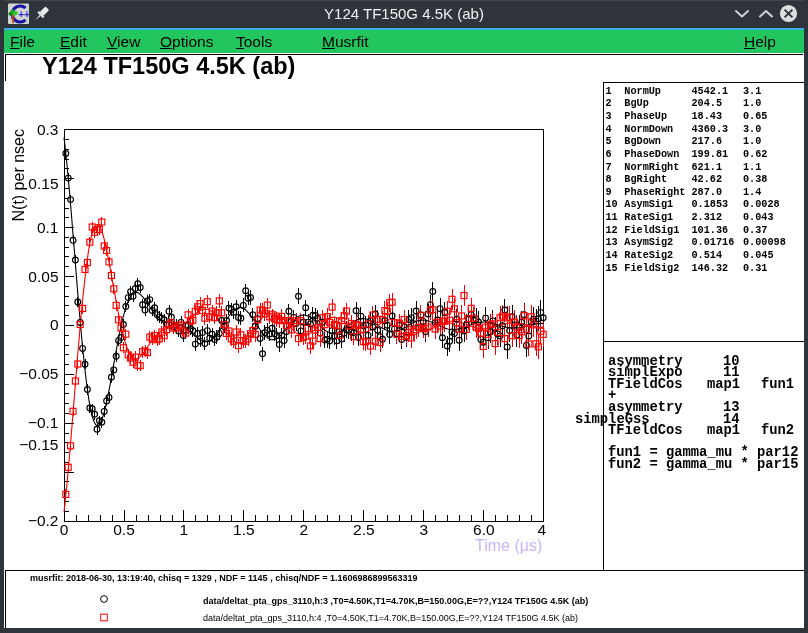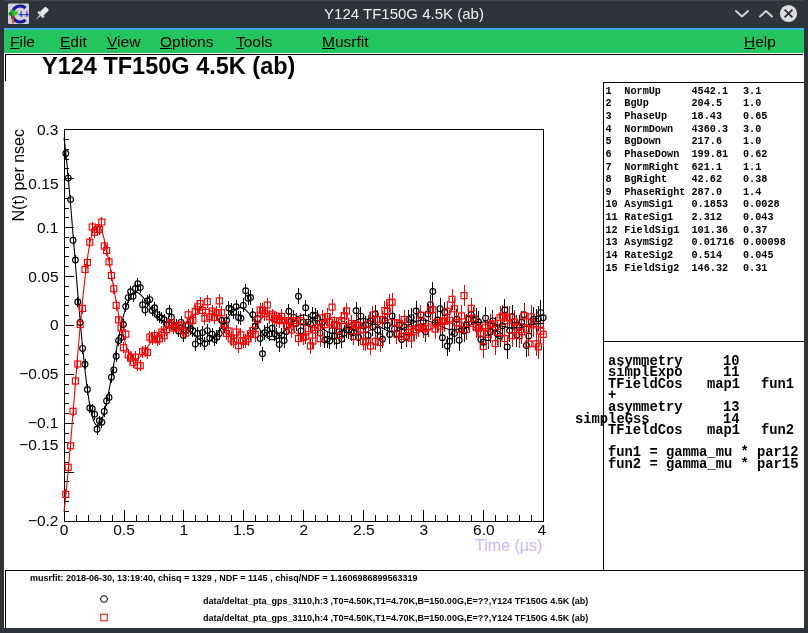--- a/index.html
+++ b/index.html
@@ -162,21 +162,21 @@
   </div>
 <div class="thl" style="top:452.9px">
     <span style="position:absolute;left:608px">fun1 = gamma_mu * par12</span>
   </div>
 <div class="thl" style="top:464.5px">
     <span style="position:absolute;left:608px">fun2 = gamma_mu * par15</span>
   </div>
 <div class="abs" style="left:5px;top:570px;width:803px;height:57.5px;border-left:1px solid #000;border-top:1px solid #000;background:#fff"></div>
 <div class="abs" style="left:30px;top:573px;font-size:9px;font-weight:bold;color:#000">musrfit: 2018-06-30, 13:19:40, chisq = 1329 , NDF = 1145 , chisq/NDF = 1.1606986899563319</div>
 <div class="abs" style="left:203px;top:595.5px;font-size:9px;font-weight:bold;color:#000">data/deltat_pta_gps_3110,h:3 ,T0=4.50K,T1=4.70K,B=150.00G,E=??,Y124 TF150G 4.5K (ab)</div>
-<div class="abs" style="left:203px;top:612.5px;font-size:9px;font-weight:bold;color:#000">data/deltat_pta_gps_3110,h:4 ,T0=4.50K,T1=4.70K,B=150.00G,E=??,Y124 TF150G 4.5K (ab)</div>
+<div class="abs" style="left:203px;top:612.5px;font-size:9px;font-weight:normal;color:#000">data/deltat_pta_gps_3110,h:4 ,T0=4.50K,T1=4.70K,B=150.00G,E=??,Y124 TF150G 4.5K (ab)</div>
 <svg width="20" height="40" viewBox="0 0 20 40" style="position:absolute;left:94px;top:589px">
 <circle cx="10" cy="10" r="3.4" fill="none" stroke="#000" stroke-width="1"></circle>
 <rect x="6.7" y="25.2" width="6.6" height="6.6" fill="none" stroke="#fb0000" stroke-width="1"></rect>
 </svg>
 <svg width="808" height="633" viewBox="0 0 808 633" style="position:absolute;left:0;top:0">
 <g shape-rendering="crispEdges">
 <rect x="64.0" y="129.8" width="479.8" height="391.2" fill="none" stroke="#000" stroke-width="1"></rect>
 <path d="M64.0 521.0L64.0 509.5M76.0 521.0L76.0 515.0M88.0 521.0L88.0 515.0M100.0 521.0L100.0 515.0M112.0 521.0L112.0 515.0M124.0 521.0L124.0 509.5M136.0 521.0L136.0 515.0M148.0 521.0L148.0 515.0M160.0 521.0L160.0 515.0M172.0 521.0L172.0 515.0M183.9 521.0L183.9 509.5M195.9 521.0L195.9 515.0M207.9 521.0L207.9 515.0M219.9 521.0L219.9 515.0M231.9 521.0L231.9 515.0M243.9 521.0L243.9 509.5M255.9 521.0L255.9 515.0M267.9 521.0L267.9 515.0M279.9 521.0L279.9 515.0M291.9 521.0L291.9 515.0M303.9 521.0L303.9 509.5M315.9 521.0L315.9 515.0M327.9 521.0L327.9 515.0M339.9 521.0L339.9 515.0M351.9 521.0L351.9 515.0M363.9 521.0L363.9 509.5M375.9 521.0L375.9 515.0M387.9 521.0L387.9 515.0M399.9 521.0L399.9 515.0M411.9 521.0L411.9 515.0M423.8 521.0L423.8 509.5M435.8 521.0L435.8 515.0M447.8 521.0L447.8 515.0M459.8 521.0L459.8 515.0M471.8 521.0L471.8 515.0M483.8 521.0L483.8 509.5M495.8 521.0L495.8 515.0M507.8 521.0L507.8 515.0M519.8 521.0L519.8 515.0M531.8 521.0L531.8 515.0M543.8 521.0L543.8 509.5M64.0 521.0L74.0 521.0M64.0 511.2L69.0 511.2M64.0 501.4L69.0 501.4M64.0 491.7L69.0 491.7M64.0 481.9L69.0 481.9M64.0 472.1L74.0 472.1M64.0 462.3L69.0 462.3M64.0 452.5L69.0 452.5M64.0 442.8L69.0 442.8M64.0 433.0L69.0 433.0M64.0 423.2L74.0 423.2M64.0 413.4L69.0 413.4M64.0 403.6L69.0 403.6M64.0 393.9L69.0 393.9M64.0 384.1L69.0 384.1M64.0 374.3L74.0 374.3M64.0 364.5L69.0 364.5M64.0 354.7L69.0 354.7M64.0 345.0L69.0 345.0M64.0 335.2L69.0 335.2M64.0 325.4L74.0 325.4M64.0 315.6L69.0 315.6M64.0 305.8L69.0 305.8M64.0 296.1L69.0 296.1M64.0 286.3L69.0 286.3M64.0 276.5L74.0 276.5M64.0 266.7L69.0 266.7M64.0 256.9L69.0 256.9M64.0 247.2L69.0 247.2M64.0 237.4L69.0 237.4M64.0 227.6L74.0 227.6M64.0 217.8L69.0 217.8M64.0 208.0L69.0 208.0M64.0 198.3L69.0 198.3M64.0 188.5L69.0 188.5M64.0 178.7L74.0 178.7M64.0 168.9L69.0 168.9M64.0 159.1L69.0 159.1M64.0 149.4L69.0 149.4M64.0 139.6L69.0 139.6M64.0 129.8L74.0 129.8" stroke="#000" stroke-width="1" fill="none"></path>
 <path d="M65.8 148.5L65.8 158.5M68.2 173.1L68.2 183.1M70.6 194.5L70.6 204.6M73.0 235.3L73.0 245.4M75.4 254.9L75.4 265.1M77.8 296.9L77.8 307.1M80.2 317.2L80.2 327.5M82.6 343.2L82.6 353.6M85.0 359.0L85.0 369.4M87.4 384.3L87.4 394.7M89.8 402.7L89.8 413.2M92.2 403.5L92.2 414.0M94.6 409.1L94.6 419.6M97.0 424.0L97.0 434.6M99.4 415.5L99.4 426.1M101.8 416.9L101.8 427.6M104.2 406.0L104.2 416.8M106.6 395.4L106.6 406.3M109.0 391.9L109.0 402.8M111.4 371.7L111.4 382.6M113.8 364.4L113.8 375.4M116.2 350.7L116.2 361.7M118.6 335.0L118.6 346.1M121.0 331.9L121.0 343.0M123.4 318.9L123.4 330.1M125.8 300.9L125.8 312.1M128.2 292.0L128.2 303.2M130.6 286.0L130.6 297.4M133.0 290.6L133.0 302.0M135.4 282.8L135.4 294.2M137.8 278.0L137.8 289.5M140.2 281.7L140.2 293.3M142.6 299.0L142.6 310.5M145.0 304.2L145.0 315.8M147.4 295.1L147.4 306.8M149.8 293.7L149.8 305.4M152.2 304.5L152.2 316.3M154.6 301.8L154.6 313.7M157.0 308.6L157.0 320.5M159.4 310.9L159.4 322.9M161.8 312.1L161.8 324.1M164.2 313.7L164.2 325.8M166.6 318.4L166.6 330.5M169.0 305.1L169.0 317.3M171.4 311.1L171.4 323.3M173.8 320.5L173.8 332.8M176.2 319.3L176.2 331.6M178.6 324.7L178.6 337.1M181.0 316.2L181.0 328.6M183.4 329.3L183.4 341.8M185.7 324.1L185.7 336.6M188.1 319.1L188.1 331.7M190.5 322.3L190.5 335.0M192.9 324.4L192.9 337.1M195.3 337.7L195.3 350.5M197.7 327.1L197.7 340.0M200.1 334.5L200.1 347.4M202.5 326.1L202.5 339.1M204.9 337.0L204.9 350.1M207.3 324.1L207.3 337.2M209.7 331.5L209.7 344.7M212.1 327.7L212.1 340.9M214.5 333.0L214.5 346.3M216.9 330.2L216.9 343.6M219.3 326.7L219.3 340.1M221.7 313.7L221.7 327.2M224.1 319.6L224.1 333.2M226.5 313.6L226.5 327.2M228.9 301.3L228.9 314.9M231.3 302.6L231.3 316.3M233.7 305.4L233.7 319.1M236.1 299.8L236.1 313.6M238.5 310.5L238.5 324.4M240.9 311.2L240.9 325.2M243.3 298.4L243.3 312.4M245.7 283.6L245.7 297.7M248.1 291.2L248.1 305.3M250.5 290.4L250.5 304.6M252.9 307.6L252.9 321.9M255.3 319.1L255.3 333.5M257.7 311.3L257.7 325.8M260.1 331.2L260.1 345.7M262.5 346.6L262.5 361.1M264.9 325.4L264.9 340.0M267.3 322.9L267.3 337.6M269.7 326.6L269.7 341.3M272.1 320.8L272.1 335.6M274.5 326.3L274.5 341.1M276.9 328.3L276.9 343.2M279.3 337.0L279.3 352.1M281.7 327.8L281.7 342.9M284.1 333.1L284.1 348.2M286.5 323.9L286.5 339.2M288.9 303.6L288.9 318.9M291.3 313.6L291.3 328.9M293.7 309.7L293.7 325.1M296.1 315.7L296.1 331.2M298.5 288.4L298.5 304.0M300.9 323.1L300.9 338.7M303.3 314.4L303.3 330.2M305.7 299.9L305.7 315.7M308.1 314.2L308.1 330.0M310.5 315.9L310.5 331.9M312.9 307.3L312.9 323.3M315.3 307.5L315.3 323.6M317.7 310.3L317.7 326.4M320.1 325.0L320.1 341.2M322.5 314.0L322.5 330.3M324.9 331.9L324.9 348.3M327.3 331.0L327.3 347.5M329.7 332.7L329.7 349.2M332.1 322.3L332.1 338.9M334.5 327.9L334.5 344.6M336.9 332.4L336.9 349.1M339.3 323.2L339.3 340.0M341.7 330.7L341.7 347.6M344.1 324.6L344.1 341.6M346.5 321.1L346.5 338.2M348.9 321.4L348.9 338.6M351.3 323.4L351.3 340.6M353.7 323.8L353.7 341.1M356.1 302.1L356.1 319.5M358.5 328.6L358.5 346.1M360.9 307.4L360.9 324.9M363.3 316.9L363.3 334.5M365.7 316.3L365.7 334.0M368.1 326.5L368.1 344.3M370.5 312.0L370.5 329.8M372.9 318.0L372.9 335.9M375.3 305.0L375.3 323.0M377.7 321.2L377.7 339.3M380.1 327.5L380.1 345.7M382.5 330.0L382.5 348.3M384.9 311.6L384.9 329.9M387.3 316.1L387.3 334.5M389.7 325.1L389.7 343.6M392.1 306.7L392.1 325.3M394.5 319.5L394.5 338.2M396.9 324.3L396.9 343.1M399.3 315.8L399.3 334.7M401.7 330.0L401.7 349.0M404.1 317.4L404.1 336.4M406.5 327.7L406.5 346.8M408.9 309.9L408.9 329.1M411.3 308.0L411.3 327.3M413.7 313.9L413.7 333.2M416.1 301.3L416.1 320.7M418.5 317.8L418.5 337.4M420.9 305.2L420.9 324.8M423.3 311.6L423.3 331.3M425.6 321.9L425.6 341.7M428.0 304.1L428.0 324.0M430.4 294.7L430.4 314.6M432.8 281.5L432.8 301.6M435.2 312.7L435.2 332.8M437.6 309.8L437.6 330.1M440.0 298.4L440.0 318.8M442.4 327.6L442.4 348.1M444.8 302.2L444.8 322.7M447.2 335.6L447.2 356.3M449.6 331.0L449.6 351.7M452.0 321.5L452.0 342.4M454.4 323.2L454.4 344.1M456.8 308.7L456.8 329.7M459.2 329.6L459.2 350.7M461.6 319.0L461.6 340.2M464.0 320.5L464.0 341.8M466.4 314.1L466.4 335.5M468.8 308.2L468.8 329.7M471.2 303.8L471.2 325.4M473.6 309.5L473.6 331.2M476.0 308.0L476.0 329.8M478.4 311.0L478.4 332.9M480.8 328.4L480.8 350.4M483.2 331.2L483.2 353.3M485.6 307.0L485.6 329.2M488.0 326.7L488.0 349.0M490.4 320.5L490.4 342.9M492.8 309.7L492.8 332.2M495.2 316.7L495.2 339.4M497.6 322.5L497.6 345.2M500.0 324.4L500.0 347.3M502.4 314.4L502.4 337.3M504.8 298.5L504.8 321.5M507.2 335.4L507.2 358.6M509.6 319.0L509.6 342.2M512.0 305.1L512.0 328.4M514.4 313.2L514.4 336.6M516.8 323.1L516.8 346.7M519.2 315.4L519.2 339.1M521.6 310.5L521.6 334.3M524.0 302.7L524.0 326.5M526.4 333.4L526.4 357.4M528.8 323.9L528.8 348.0M531.2 309.6L531.2 333.8M533.6 307.1L533.6 331.4M536.0 308.9L536.0 333.3M538.4 306.4L538.4 331.0M540.8 300.3L540.8 325.0M543.2 305.3L543.2 330.1" stroke="#000" stroke-width="1" fill="none"></path>
 <path d="M65.8 489.4L65.8 499.4M68.2 462.2L68.2 472.3M70.6 440.7L70.6 450.8M73.0 406.3L73.0 416.4M75.4 375.9L75.4 386.1M77.8 358.9L77.8 369.2M80.2 319.4L80.2 329.7M82.6 303.2L82.6 313.6M85.0 264.4L85.0 274.7M87.4 257.3L87.4 267.7M89.8 237.0L89.8 247.4M92.2 221.7L92.2 232.3M94.6 227.0L94.6 237.5M97.0 224.3L97.0 234.9M99.4 224.1L99.4 234.8M101.8 216.6L101.8 227.4M104.2 240.6L104.2 251.4M106.6 245.1L106.6 255.9M109.0 256.5L109.0 267.3M111.4 270.0L111.4 281.0M113.8 283.3L113.8 294.3M116.2 299.9L116.2 310.9M118.6 314.3L118.6 325.3M121.0 322.4L121.0 333.5M123.4 342.2L123.4 353.3M125.8 328.6L125.8 339.8M128.2 349.3L128.2 360.5M130.6 352.4L130.6 363.7M133.0 356.6L133.0 368.0M135.4 351.4L135.4 362.8M137.8 359.6L137.8 371.0M140.2 359.9L140.2 371.4M142.6 345.9L142.6 357.5M145.0 345.3L145.0 356.9M147.4 346.8L147.4 358.5M149.8 331.2L149.8 343.0M152.2 333.2L152.2 345.0M154.6 329.6L154.6 341.4M157.0 333.7L157.0 345.6M159.4 332.9L159.4 344.8M161.8 326.0L161.8 338.0M164.2 329.7L164.2 341.7M166.6 323.6L166.6 335.7M169.0 318.7L169.0 330.8M171.4 316.7L171.4 328.9M173.8 322.0L173.8 334.3M176.2 321.6L176.2 334.0M178.6 319.5L178.6 331.9M181.0 318.8L181.0 331.3M183.4 324.6L183.4 337.1M185.7 326.8L185.7 339.4M188.1 308.5L188.1 321.1M190.5 314.7L190.5 327.4M192.9 313.9L192.9 326.6M195.3 304.9L195.3 317.7M197.7 300.4L197.7 313.3M200.1 297.2L200.1 310.1M202.5 304.0L202.5 316.9M204.9 311.7L204.9 324.8M207.3 295.1L207.3 308.2M209.7 310.1L209.7 323.3M212.1 304.5L212.1 317.7M214.5 311.1L214.5 324.4M216.9 306.2L216.9 319.5M219.3 294.2L219.3 307.6M221.7 306.1L221.7 319.5M224.1 317.8L224.1 331.3M226.5 326.7L226.5 340.2M228.9 324.2L228.9 337.8M231.3 332.0L231.3 345.7M233.7 334.3L233.7 348.1M236.1 325.1L236.1 338.9M238.5 338.6L238.5 352.5M240.9 327.8L240.9 341.8M243.3 333.9L243.3 347.9M245.7 334.1L245.7 348.2M248.1 332.0L248.1 346.1M250.5 326.6L250.5 340.8M252.9 323.3L252.9 337.5M255.3 327.1L255.3 341.5M257.7 312.6L257.7 327.0M260.1 302.7L260.1 317.2M262.5 303.2L262.5 317.8M264.9 306.4L264.9 321.0M267.3 297.7L267.3 312.3M269.7 309.6L269.7 324.3M272.1 308.8L272.1 323.6M274.5 311.0L274.5 325.8M276.9 312.0L276.9 327.0M279.3 313.1L279.3 328.1M281.7 308.9L281.7 324.0M284.1 312.8L284.1 328.0M286.5 317.9L286.5 333.1M288.9 312.9L288.9 328.2M291.3 322.2L291.3 337.5M293.7 314.9L293.7 330.3M296.1 312.8L296.1 328.3M298.5 330.8L298.5 346.3M300.9 312.9L300.9 328.5M303.3 329.7L303.3 345.4M305.7 328.3L305.7 344.0M308.1 320.4L308.1 336.3M310.5 338.0L310.5 353.9M312.9 333.1L312.9 349.1M315.3 322.1L315.3 338.1M317.7 319.3L317.7 335.5M320.1 330.5L320.1 346.7M322.5 309.6L322.5 325.9M324.9 316.6L324.9 332.9M327.3 308.4L327.3 324.8M329.7 314.0L329.7 330.5M332.1 298.8L332.1 315.4M334.5 316.1L334.5 332.8M336.9 317.1L336.9 333.8M339.3 326.9L339.3 343.8M341.7 312.1L341.7 329.0M344.1 307.2L344.1 324.1M346.5 302.6L346.5 319.6M348.9 317.5L348.9 334.7M351.3 314.9L351.3 332.1M353.7 328.0L353.7 345.2M356.1 316.0L356.1 333.3M358.5 316.7L358.5 334.2M360.9 321.2L360.9 338.7M363.3 332.6L363.3 350.2M365.7 333.0L365.7 350.7M368.1 315.2L368.1 332.9M370.5 337.1L370.5 354.9M372.9 306.1L372.9 324.0M375.3 332.3L375.3 350.3M377.7 310.1L377.7 328.2M380.1 333.5L380.1 351.7M382.5 310.5L382.5 328.8M384.9 301.4L384.9 319.8M387.3 302.2L387.3 320.6M389.7 293.5L389.7 312.0M392.1 292.9L392.1 311.4M394.5 313.4L394.5 332.1M396.9 324.9L396.9 343.7M399.3 313.8L399.3 332.7M401.7 327.1L401.7 346.1M404.1 310.0L404.1 329.0M406.5 326.2L406.5 345.3M408.9 322.9L408.9 342.1M411.3 328.2L411.3 347.5M413.7 321.6L413.7 340.9M416.1 319.9L416.1 339.4M418.5 317.6L418.5 337.1M420.9 305.4L420.9 325.1M423.3 318.6L423.3 338.3M425.6 318.9L425.6 338.7M428.0 316.9L428.0 336.9M430.4 300.1L430.4 320.1M432.8 299.6L432.8 319.7M435.2 318.9L435.2 339.1M437.6 312.6L437.6 332.9M440.0 315.9L440.0 336.3M442.4 311.0L442.4 331.5M444.8 311.0L444.8 331.6M447.2 301.0L447.2 321.6M449.6 309.9L449.6 330.6M452.0 288.9L452.0 309.7M454.4 298.3L454.4 319.3M456.8 312.2L456.8 333.2M459.2 318.6L459.2 339.7M461.6 305.3L461.6 326.5M464.0 284.9L464.0 306.2M466.4 318.7L466.4 340.1M468.8 308.0L468.8 329.5M471.2 297.5L471.2 319.1M473.6 307.3L473.6 329.0M476.0 316.1L476.0 337.9M478.4 317.5L478.4 339.4M480.8 322.1L480.8 344.1M483.2 335.4L483.2 357.5M485.6 316.1L485.6 338.3M488.0 323.2L488.0 345.5M490.4 313.5L490.4 335.9M492.8 312.7L492.8 335.2M495.2 332.3L495.2 354.9M497.6 321.0L497.6 343.7M500.0 306.3L500.0 329.1M502.4 304.6L502.4 327.5M504.8 327.1L504.8 350.1M507.2 306.4L507.2 329.5M509.6 305.6L509.6 328.8M512.0 324.0L512.0 347.4M514.4 310.4L514.4 333.8M516.8 315.3L516.8 338.9M519.2 323.8L519.2 347.5M521.6 320.1L521.6 343.8M524.0 303.8L524.0 327.7M526.4 317.3L526.4 341.3M528.8 331.8L528.8 355.9M531.2 304.7L531.2 328.9M533.6 312.8L533.6 337.1M536.0 331.6L536.0 356.0M538.4 334.5L538.4 359.0M540.8 318.8L540.8 343.5M543.2 322.0L543.2 346.8" stroke="#fb0000" stroke-width="1" fill="none"></path>

